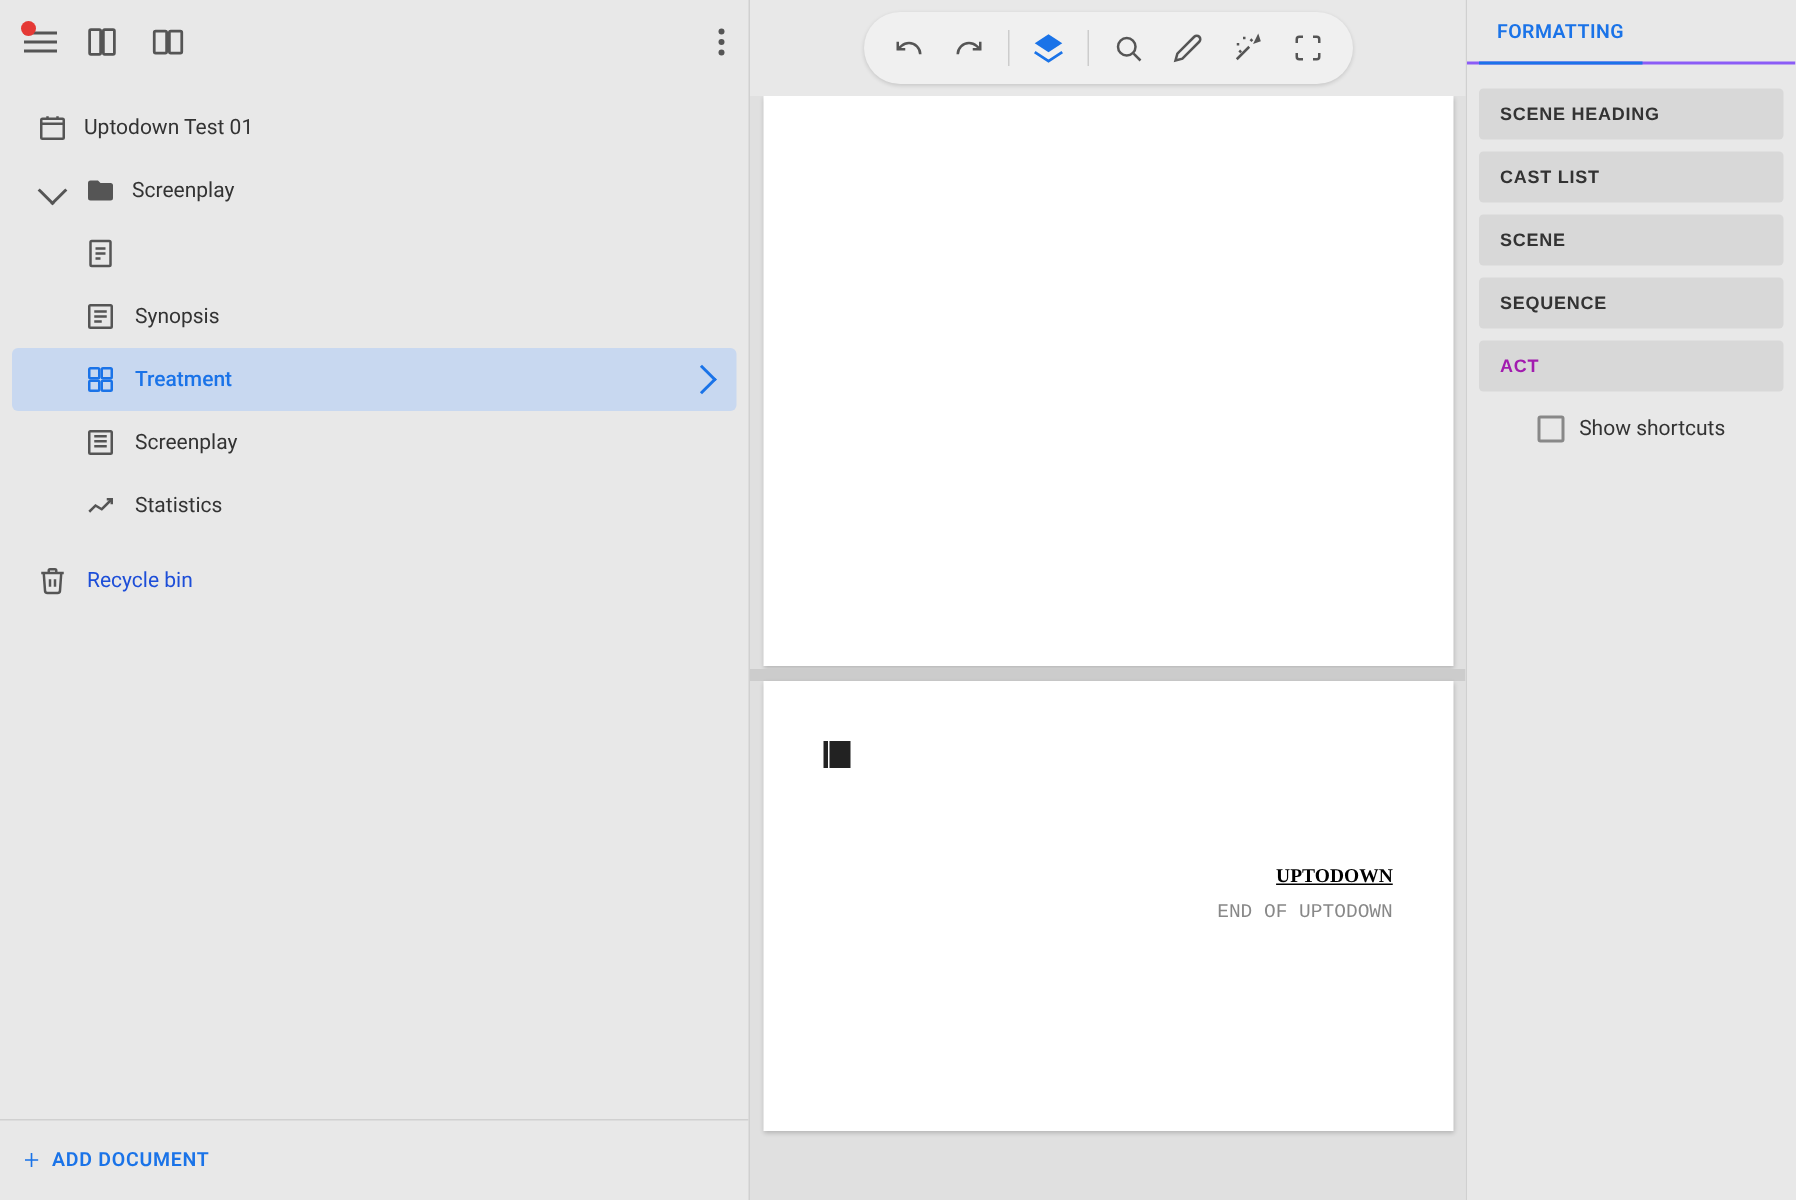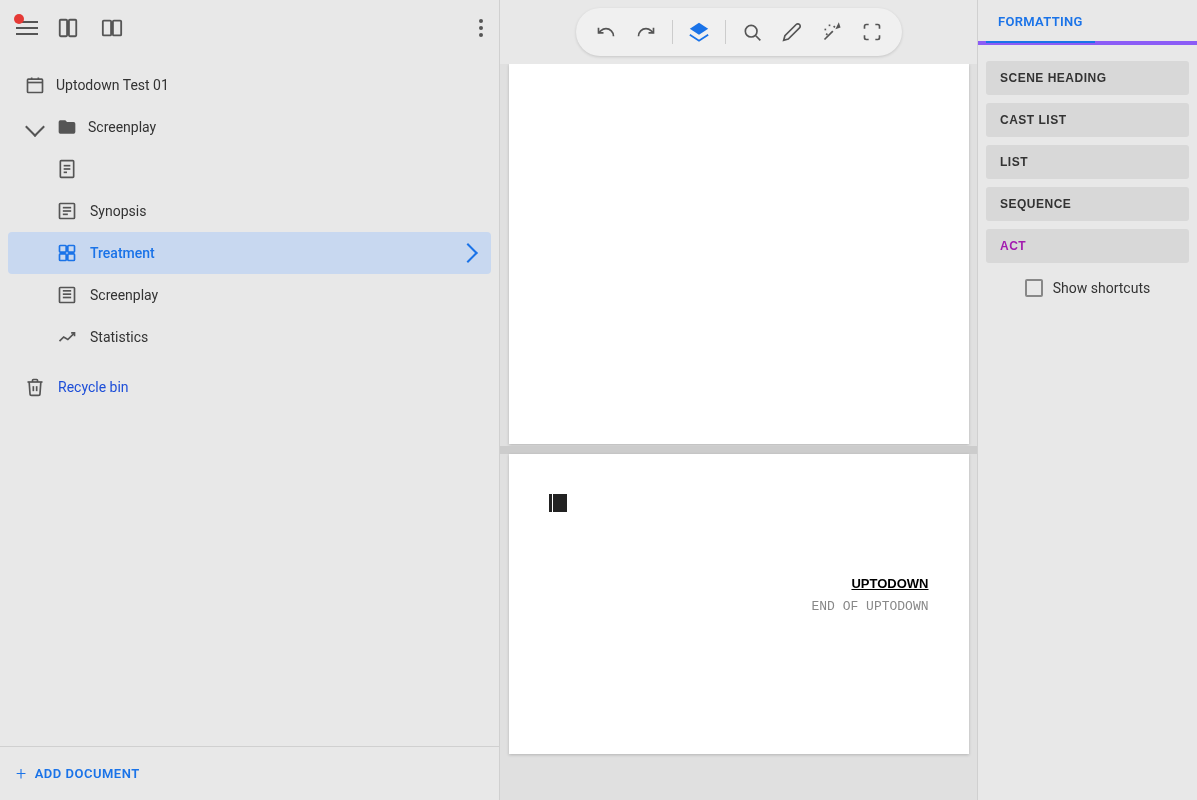--- a/index.html
+++ b/index.html
@@ -251,21 +251,21 @@
     .cursor-line {
       width: 3px; height: 18px; background: #222; display: inline-block;
     }
     .cursor-rect {
       width: 14px; height: 18px; background: #222; display: inline-block;
       margin-left: 1px;
     }
 
     .script-title {
       text-align: right;
-      font-family: Liberation Sans, sans-serif;
+      font-family: Liberation Serif, serif;
       font-size: 13px;
       font-weight: bold;
       text-decoration: underline;
       margin-bottom: 8px;
     }
 
     .script-end {
       text-align: right;
       font-family: 'Courier New', Courier, monospace;
       font-size: 13px;
@@ -277,21 +277,21 @@
       width: 220px;
       min-width: 220px;
       background: #e8e8e8;
       border-left: 1px solid #d0d0d0;
       display: flex;
       flex-direction: column;
     }
 
     .panel-tabs {
       display: flex;
-      border-bottom: 4px solid #8b5cf6;
+      border-bottom: 2px solid #8b5cf6;
       padding: 0 8px;
     }
 
     .panel-tab {
       padding: 14px 12px 12px;
       font-size: 13px;
       font-weight: 600;
       cursor: pointer;
       color: #888;
       letter-spacing: 0.3px;
@@ -574,21 +574,21 @@
 </div>
 
 <div class="right-panel">
   <div class="panel-tabs">
     <div class="panel-tab active">FORMATTING</div>
   </div>
 
   <div class="panel-content">
     <button class="format-btn">SCENE HEADING</button>
     <button class="format-btn">CAST LIST</button>
-    <button class="format-btn">LIST</button>
+    <button class="format-btn">SCENE</button>
     <button class="format-btn">SEQUENCE</button>
     <button class="format-btn act-btn">ACT</button>
 
     <div class="shortcuts-row">
       <div class="checkbox"></div>
       <span class="shortcuts-label">Show shortcuts</span>
     </div>
   </div>
 </div>
 

